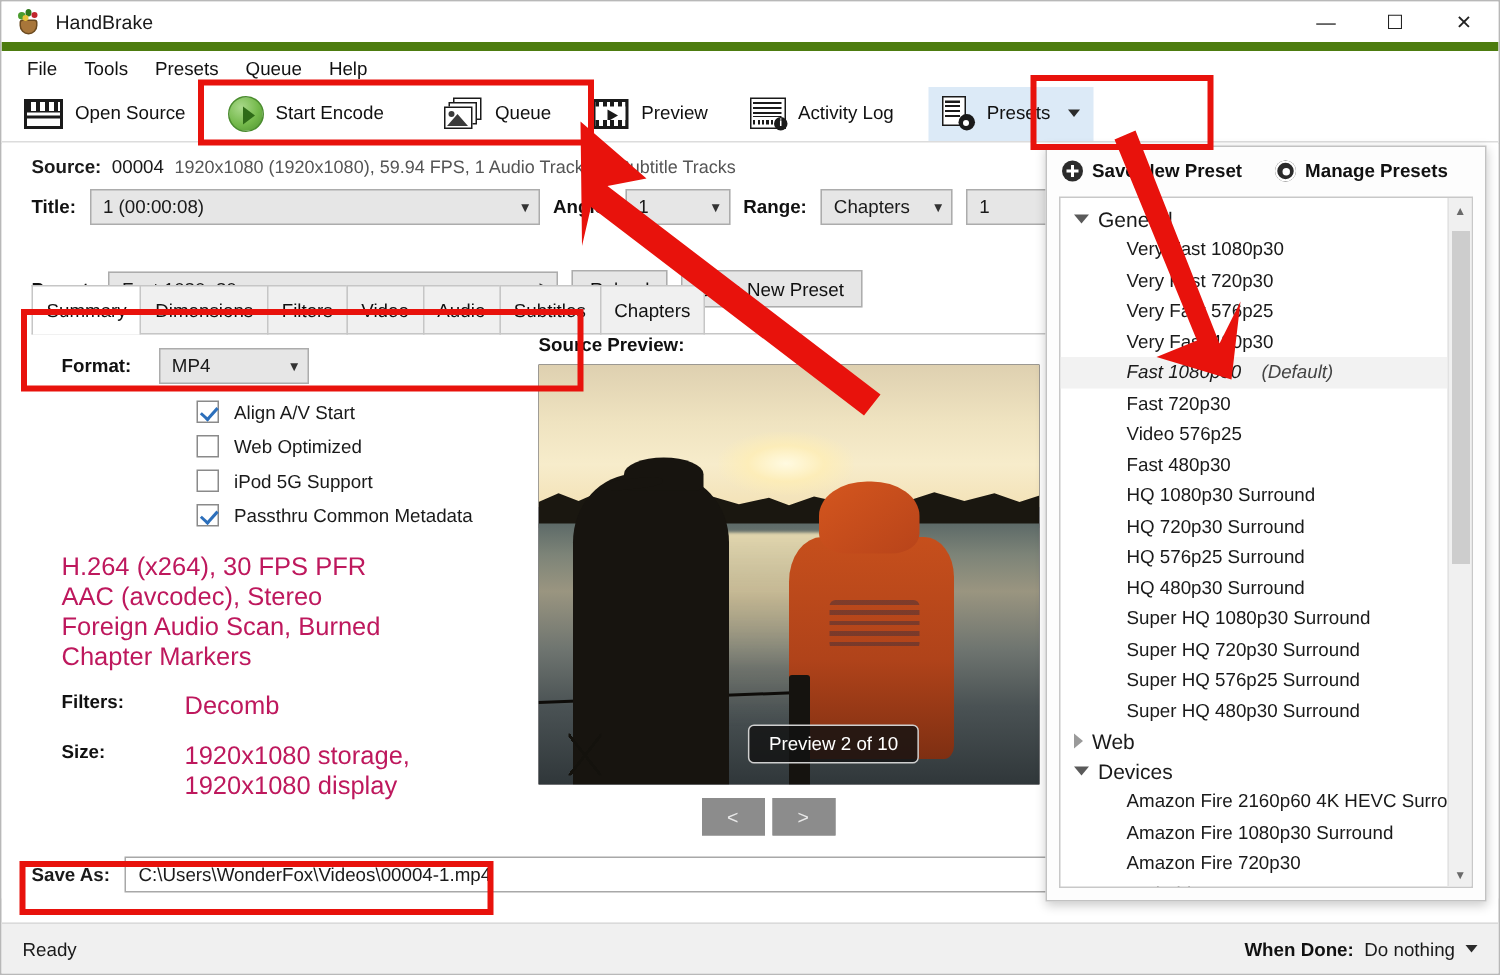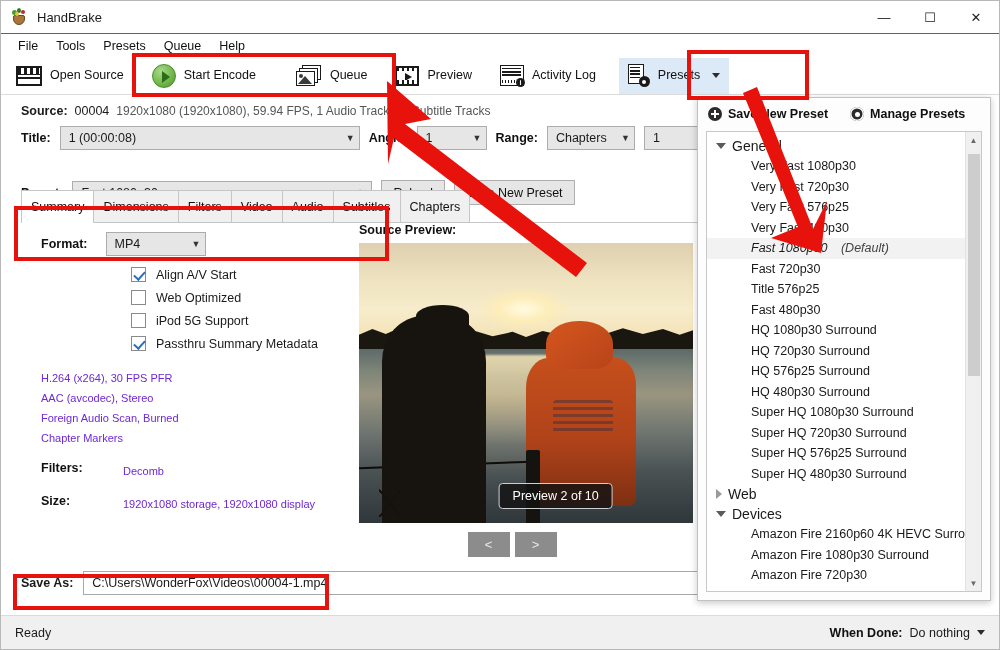--- a/index.html
+++ b/index.html
@@ -20,21 +20,21 @@
     background: #ffffff;
     border: 1px solid #b8b8b8;
     overflow: hidden;
   }
 
   
   .titlebar {
     position: absolute; top: 0; left: 0; right: 0; height: 33px;
     background: #ffffff;
     display: flex; align-items: center;
-    border-bottom: 1px solid #4d7c0f;
+    border-bottom: 6px solid #4d7c0f;
   }
   .tb-logo { width: 18px; height: 18px; margin-left: 9px; position: relative; flex: none; }
   .tb-logo .pot {
     position:absolute; left:3px; top:7px; width:12px; height:10px;
     background:#a8763a; border-radius: 2px 2px 6px 6px;
     border:1px solid #6b4a1f;
   }
   .tb-logo .grn1 { position:absolute; left:2px; top:2px; width:5px; height:5px; background:#4a9c2e; border-radius:50%; }
   .tb-logo .grn2 { position:absolute; left:7px; top:0px; width:4px; height:5px; background:#2f7a1c; border-radius:50%; }
   .tb-logo .red1 { position:absolute; left:11px; top:2px; width:4px; height:4px; background:#c1272d; border-radius:50%; }
@@ -195,21 +195,21 @@
   }
   .chkbox.on::after {
     content: ""; position: absolute; left: 3.5px; top: 1px;
     width: 5px; height: 9px; border: solid #2c6fbb; border-width: 0 2px 2px 0;
     transform: rotate(42deg);
   }
   .chk-label { font-size: 12.5px; color: #1a1a1a; }
 
   .info-block { margin-top: 13px; display: flex; padding-left: 20px; }
   .info-key { font-weight: bold; width: 82px; font-size: 12.5px; flex: none; }
-  .info-vals div { font-size: 11px; color: #6d28d9; line-height: 20px; }
+  .info-vals div { font-size: 17px; color: #be185d; line-height: 20px; }
 
   
   .preview-pane { position: absolute; top: 127px; left: 358px; width: 336px; }
   .preview-title { font-weight: bold; font-size: 12.5px; margin-bottom: 6px; }
   .preview-box {
     width: 334px; height: 280px; position: relative; overflow: hidden; background: #0d0d12;
   }
   .sky {
     position:absolute; left:0; right:0; top:0; height:34%;
     background: linear-gradient(to bottom, #ded0b0 0%, #efe3c0 40%, #f7eccb 70%, #f3e2b7 100%);
@@ -490,21 +490,21 @@
         <div class="chk-row">
           <span class="chkbox"></span>
           <span class="chk-label">Web Optimized</span>
         </div>
         <div class="chk-row">
           <span class="chkbox"></span>
           <span class="chk-label">iPod 5G Support</span>
         </div>
         <div class="chk-row">
           <span class="chkbox on"></span>
-          <span class="chk-label">Passthru Summary Metadata</span>
+          <span class="chk-label">Passthru Common Metadata</span>
         </div>
       </div>
 
       <div class="info-block">
         <div class="info-vals">
           <div>H.264 (x264), 30 FPS PFR</div>
           <div>AAC (avcodec), Stereo</div>
           <div>Foreign Audio Scan, Burned</div>
           <div>Chapter Markers</div>
         </div>
@@ -577,21 +577,21 @@
         </div>
         <div class="pl-item">Very Fast 1080p30</div>
         <div class="pl-item">Very Fast 720p30</div>
         <div class="pl-item">Very Fast 576p25</div>
         <div class="pl-item">Very Fast 480p30</div>
         <div class="pl-item selected">
           <span>Fast 1080p30</span>
           <span class="default-tag">(Default)</span>
         </div>
         <div class="pl-item">Fast 720p30</div>
-        <div class="pl-item">Title 576p25</div>
+        <div class="pl-item">Video 576p25</div>
         <div class="pl-item">Fast 480p30</div>
         <div class="pl-item">HQ 1080p30 Surround</div>
         <div class="pl-item">HQ 720p30 Surround</div>
         <div class="pl-item">HQ 576p25 Surround</div>
         <div class="pl-item">HQ 480p30 Surround</div>
         <div class="pl-item">Super HQ 1080p30 Surround</div>
         <div class="pl-item">Super HQ 720p30 Surround</div>
         <div class="pl-item">Super HQ 576p25 Surround</div>
         <div class="pl-item">Super HQ 480p30 Surround</div>
 

